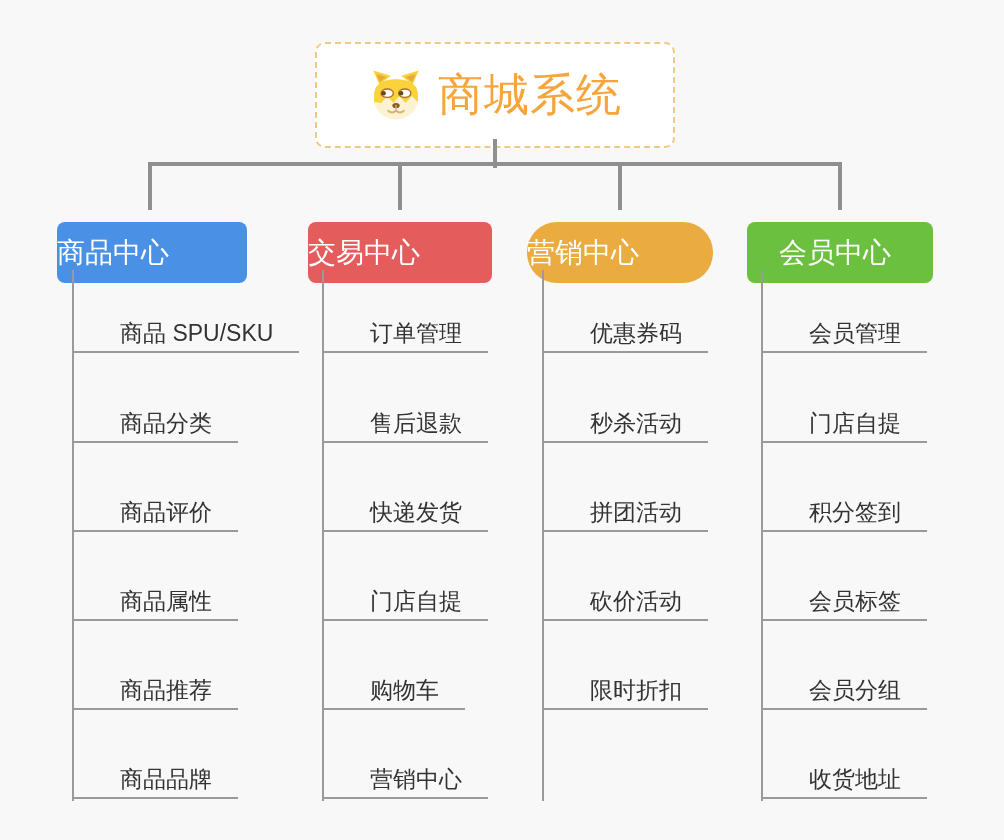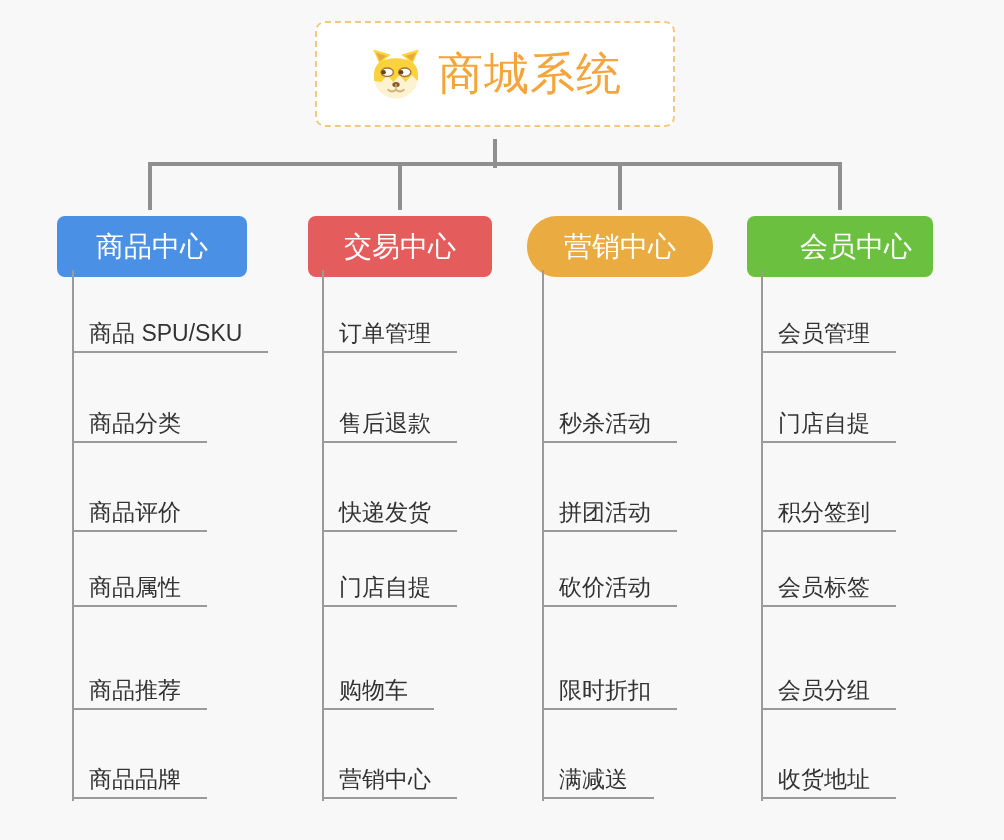--- a/index.html
+++ b/index.html
@@ -8,21 +8,21 @@
     background:#f0f0f0;
   }
   .canvas{
     position:relative;
     width:1004px;height:840px;
     background:#f8f8f8;
     overflow:hidden;
   }
   
   .root-node{
-    position:absolute;left:315px;top:21px;
+    position:absolute;left:315px;top:42px;
     width:360px;height:106px;
     box-sizing:border-box;
     background:#ffffff;
     border:2px dashed #f2c983;
     border-radius:10px;
     display:flex;align-items:center;justify-content:center;
     gap:14px;
     cursor:pointer;
   }
   .root-title{
@@ -36,24 +36,24 @@
   .cline{position:absolute;background:#8f8f8f;}
   .root-drop{left:493px;top:139px;width:4px;height:29px;}
   .rail{left:148px;top:162px;width:694px;height:4px;}
   .drop{top:162px;width:4px;height:48px;}
   .drop-1{left:148px;}
   .drop-2{left:398px;}
   .drop-3{left:618px;}
   .drop-4{left:838px;}
   
   .branch{
-    position:absolute;top:216px;height:61px;
+    position:absolute;top:222px;height:61px;
     box-sizing:border-box;
     border-radius:8px;
-    display:flex;align-items:center;justify-content:center;
+    display:flex;align-items:center;
     cursor:pointer;
   }
   .branch-label{
     font-size:28px;color:#ffffff;white-space:nowrap;
   }
   .branch-1{left:57px;width:190px;}
   .branch-2{left:308px;width:184px;}
   .branch-3{left:527px;width:186px;}
   .branch-4{left:747px;width:186px;}
   
@@ -65,33 +65,33 @@
   .col-3{left:542px;}
   .col-4{left:761px;}
   .column-line{
     position:absolute;left:0;top:0;width:2px;height:531px;
     background:#9a9a9a;
   }
   .leaf{
     position:absolute;left:0;
     box-sizing:border-box;
     height:36px;
-    padding:0 26px 4px 17px;
+    padding:0 26px 4px 48px;
     line-height:32px;
     font-size:23px;
     color:#333333;
     white-space:nowrap;
     width:max-content;
     border-bottom:2px solid #9a9a9a;
     cursor:pointer;
   }
   .leaf-1{top:47px;}
   .leaf-2{top:137px;}
   .leaf-3{top:226px;}
-  .leaf-4{top:301px;}
+  .leaf-4{top:315px;}
   .leaf-5{top:404px;}
   .leaf-6{top:493px;}
 </style>
 </head>
 <body>
 
 <div class="canvas">
 
   <div class="root-node">
     <svg class="root-icon" viewBox="0 0 64 64" aria-hidden="true">
@@ -153,25 +153,25 @@
     <div class="leaf leaf-1">订单管理</div>
     <div class="leaf leaf-2">售后退款</div>
     <div class="leaf leaf-3">快递发货</div>
     <div class="leaf leaf-4">门店自提</div>
     <div class="leaf leaf-5">购物车</div>
     <div class="leaf leaf-6">营销中心</div>
   </div>
 
   <div class="column col-3">
     <div class="column-line"></div>
+    <div class="leaf leaf-1">优惠券码</div>
     <div class="leaf leaf-2">秒杀活动</div>
     <div class="leaf leaf-3">拼团活动</div>
     <div class="leaf leaf-4">砍价活动</div>
     <div class="leaf leaf-5">限时折扣</div>
-    <div class="leaf leaf-6">满减送</div>
   </div>
 
   <div class="column col-4">
     <div class="column-line"></div>
     <div class="leaf leaf-1">会员管理</div>
     <div class="leaf leaf-2">门店自提</div>
     <div class="leaf leaf-3">积分签到</div>
     <div class="leaf leaf-4">会员标签</div>
     <div class="leaf leaf-5">会员分组</div>
     <div class="leaf leaf-6">收货地址</div>

